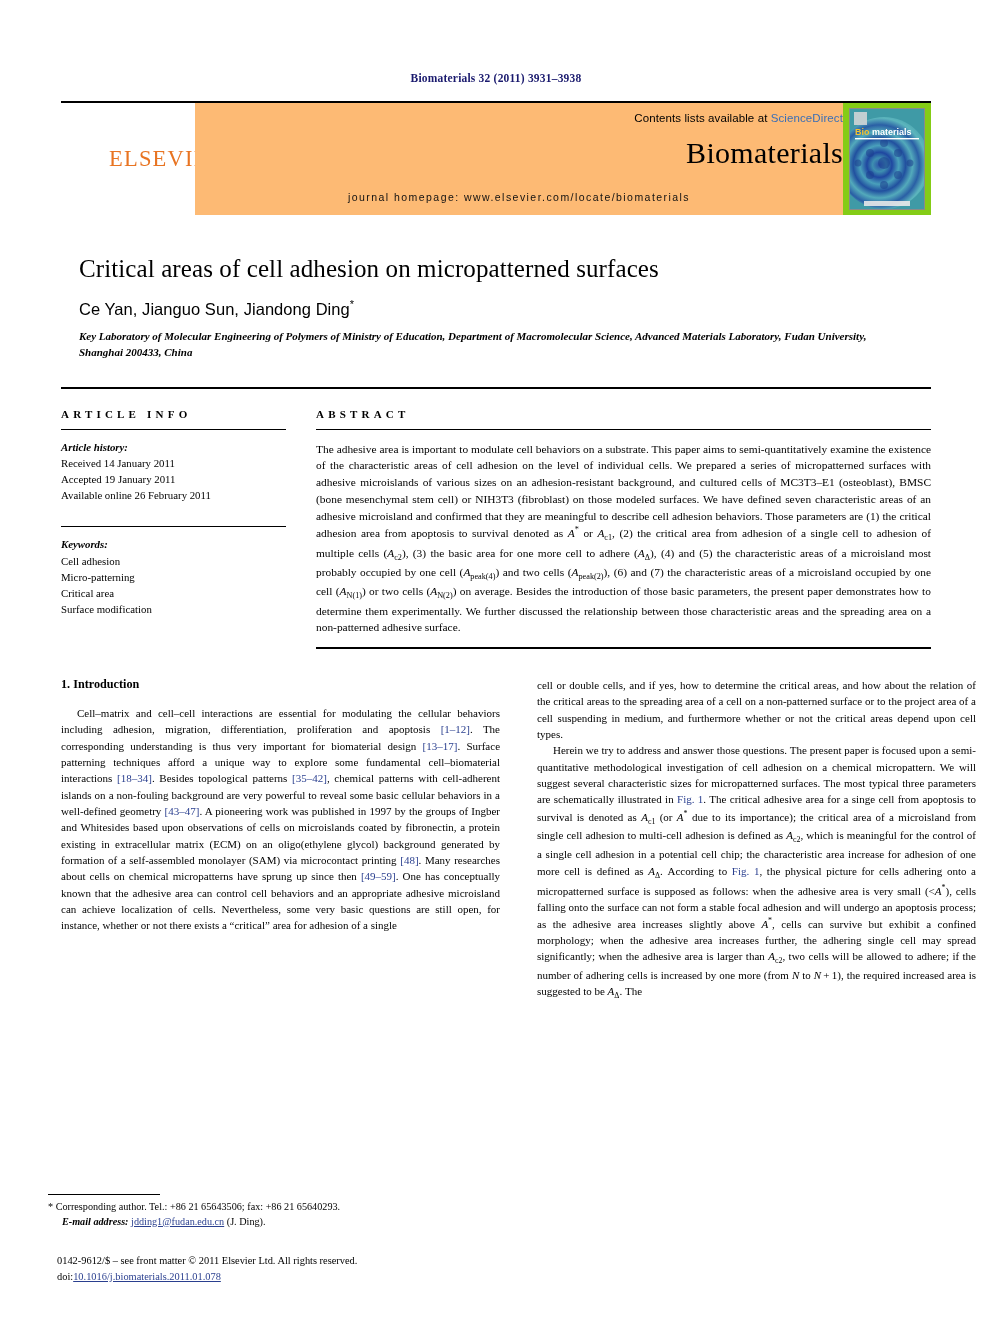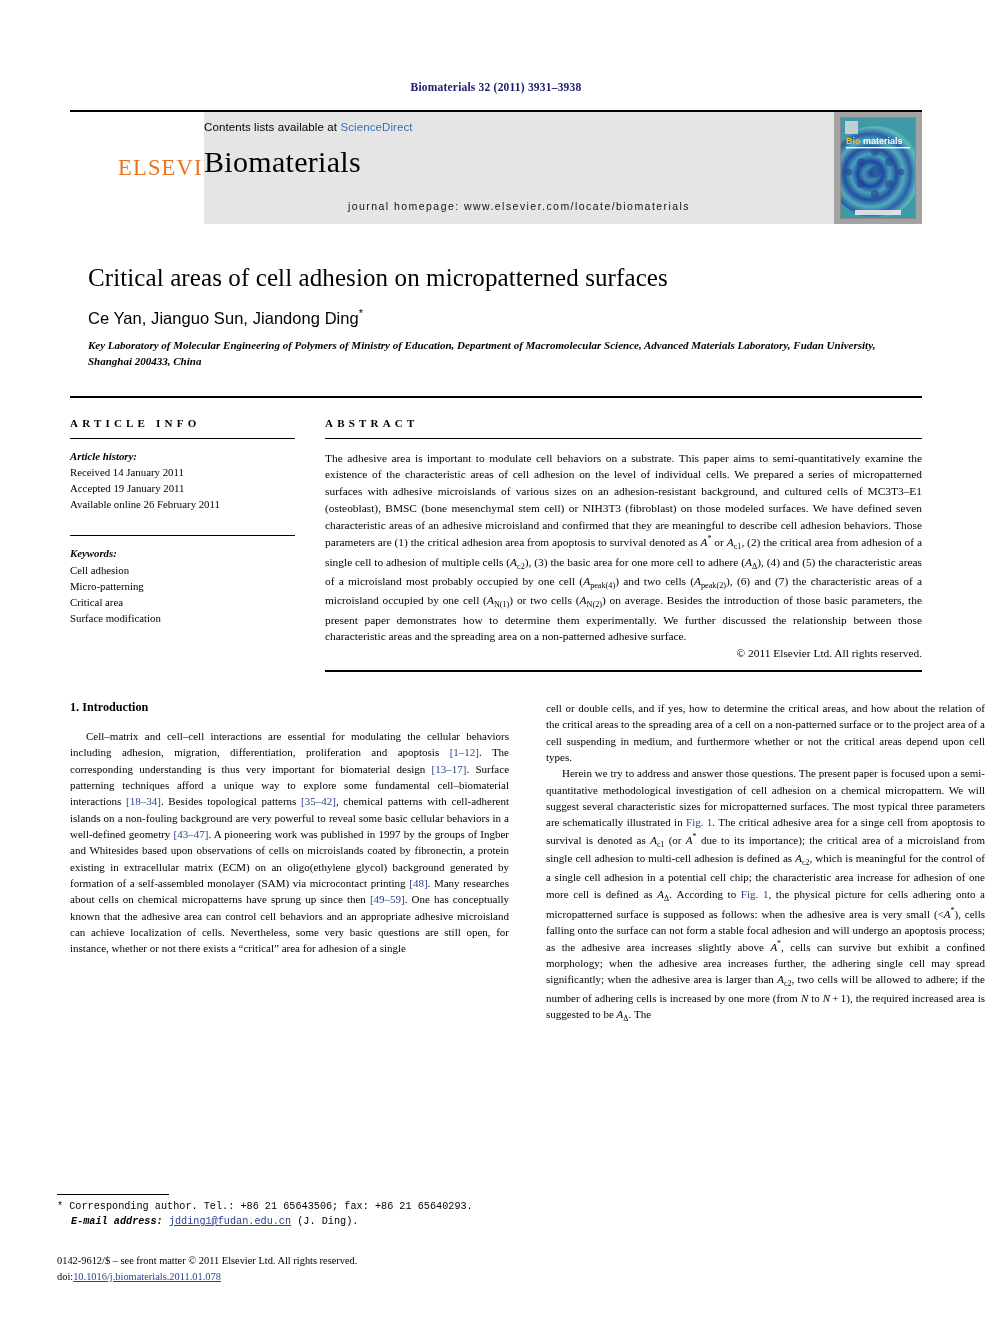--- a/index.html
+++ b/index.html
@@ -12,21 +12,21 @@
     height: 1323px;
     font-family: "Liberation Serif", "DejaVu Serif", serif;
     color: #000000;
     position: relative;
     overflow: hidden;
   }
   .page {
     width: 992px;
     height: 1323px;
     position: relative;
-    padding: 13px;
+    padding: 4px;
     box-sizing: border-box;
   }
 
   
   .running-head {
     text-align: center;
     font-family: "Liberation Serif", serif;
     font-weight: bold;
     font-size: 11.5px;
     color: #1a1a6e;
@@ -58,25 +58,25 @@
   .elsevier-word {
     font-family: "Liberation Serif", serif;
     color: #E87422;
     font-size: 22.5px;
     letter-spacing: 1.2px;
     line-height: 1;
     margin-top: -3px;
   }
   .banner {
     flex: 1 1 auto;
-    background: #e5e5e5;
+    background: #fdba74;
     position: relative;
     display: flex;
     flex-direction: column;
-    align-items: flex-start;
+    align-items: flex-end;
     justify-content: flex-start;
   }
   .contents-line {
     font-family: "Liberation Sans", sans-serif;
     font-size: 11.5px;
     color: #000;
     margin-top: 9px;
     letter-spacing: .1px;
   }
   .contents-line .sd {
@@ -99,21 +99,21 @@
     left: 50%;
     transform: translateX(-50%);
     white-space: nowrap;
   }
   .cover-block {
     width: 88px;
     flex: 0 0 88px;
     display: flex;
     align-items: center;
     justify-content: center;
-    background: #a3a3a3;
+    background: #84cc16;
   }
   .cover-thumb {
     width: 74px;
     height: 100px;
     border: 1px solid #8a8a8a;
     position: relative;
     overflow: hidden;
     background: #2f8d93;
   }
   .cover-thumb svg { display:block; }
@@ -233,24 +233,24 @@
     margin: 0;
     text-indent: 16px;
     hyphens: auto;
   }
   .para.noindent { text-indent: 0; }
   a.ref-link { color: #2a3f8f; text-decoration: none; }
 
   
   .footnote {
     position: absolute;
-    left: 57px;
+    left: 48px;
     top: 1194px;
     width: 439px;
-    font-family: Liberation Mono, monospace;
+    font-family: Liberation Serif, serif;
     font-size: 10.2px;
     line-height: 1.46;
   }
   .footnote-rule {
     border-top: 1px solid #000;
     width: 112px;
     margin-bottom: 5px;
   }
   .footnote .email-label { font-style: italic; font-weight: bold; margin-top: 12px; }
   .footnote .email { color: #2a3f8f; }
@@ -397,21 +397,20 @@
         to survival denoted as <em class="it">A</em><sup>*</sup> or <em class="it">A</em><sub>c1</sub>, (2) the critical area
         from adhesion of a single cell to adhesion of multiple cells (<em class="it">A</em><sub>c2</sub>), (3) the basic area
         for one more cell to adhere (<em class="it">A</em><sub>Δ</sub>), (4) and (5) the characteristic areas of a
         microisland most probably occupied by one cell (<em class="it">A</em><sub>peak(4)</sub>) and two cells
         (<em class="it">A</em><sub>peak(2)</sub>), (6) and (7) the characteristic areas of a microisland occupied by one cell
         (<em class="it">A</em><sub>N(1)</sub>) or two cells (<em class="it">A</em><sub>N(2)</sub>) on average. Besides the
         introduction of those basic parameters, the present paper demonstrates how to determine them experimentally. We
         further discussed the relationship between those characteristic areas and the spreading area on a non-patterned
         adhesive surface.
       </div>
-      <div class="copyright">© 2011 Elsevier Ltd. All rights reserved.</div>
       <div class="abs-bottom-rule"></div>
     </div>
   </div>
 
   <div class="body-cols">
 
     <div class="bcol">
       <div class="sec-title">1. Introduction</div>
       <p class="para">
         Cell–matrix and cell–cell interactions are essential for modulating the cellular behaviors including

